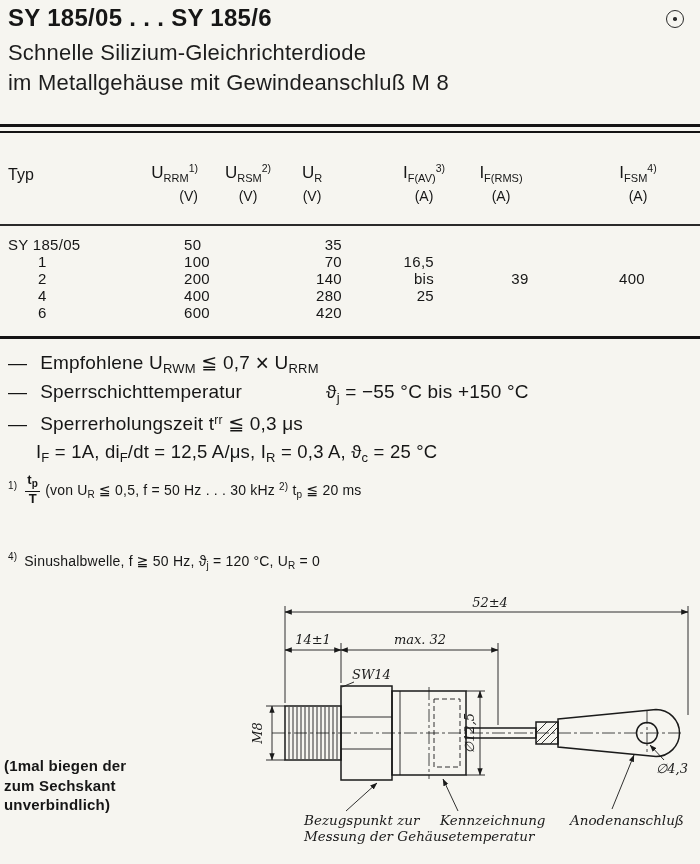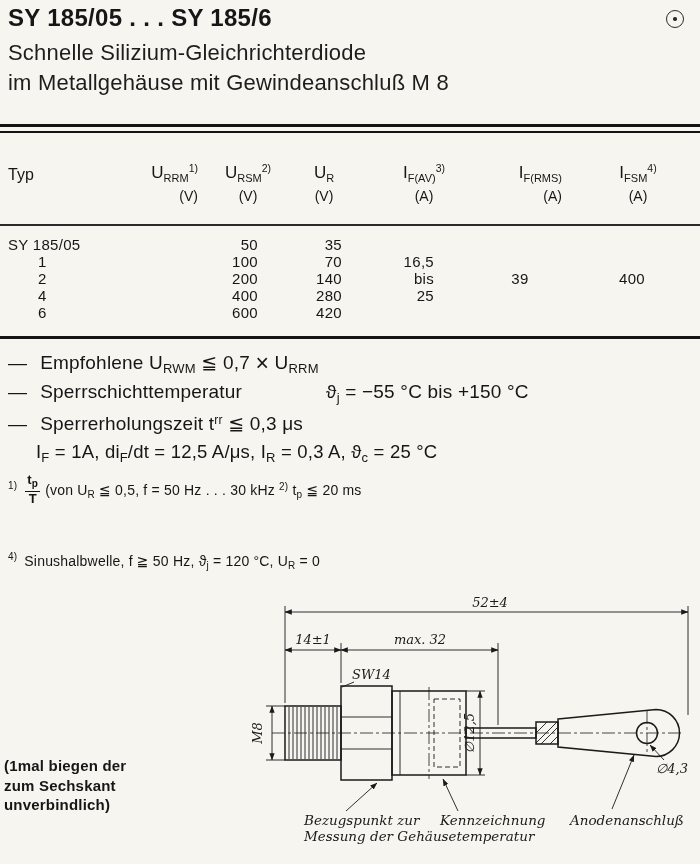--- a/index.html
+++ b/index.html
@@ -21,28 +21,28 @@
   .rule-a { top:124px; height:3px; }
   .rule-b { top:131px; height:2px; }
   .rule-c { top:224px; height:2px; background:#2a2a2a; }
   .rule-d { top:336px; height:2.5px; }
 
   .typ-header { left:8px; top:166px; font-size:16px; }
   .th { top:162px; width:100px; text-align:center; font-size:17px; }
   .th .unitline { font-size:14px; margin-top:4px; }
   .th .sb { font-size:11px; vertical-align:-4px; }
   .th .sp { font-size:10.5px; vertical-align:6px; }
-  .th-1 { left:98px;text-align:right; } .th-2 { left:198px; } .th-3 { left:274px; }
-  .th-4 { left:374px; } .th-5 { left:462px;text-align:right; } .th-6 { left:588px; }
+  .th-1 { left:98px;text-align:right; } .th-2 { left:198px; } .th-3 { left:262px; }
+  .th-4 { left:374px; } .th-5 { left:451px; } .th-6 { left:588px; }
 
   .row { left:0; width:700px; height:17px; font-size:15px; letter-spacing:.3px; }
   .row span { position:absolute; }
   .td-typ { left:8px; }
   .indent .td-typ { left:38px; }
-  .td-v1 { left:202px; width:56px; text-align:right; }
+  .td-v1 { left:184px; width:56px; text-align:left; }
   .td-v2 { left:286px; width:56px; text-align:right; }
   .td-ifav { left:374px; width:60px; text-align:right; }
   .td-ifrms { left:495px; width:50px; text-align:center; }
   .td-ifsm { left:606px; width:52px; text-align:center; }
 
   .spec { left:8px; font-size:19px; letter-spacing:.2px; }
   .spec .dash { margin-right:13px; }
   .sb2 { font-size:13px; vertical-align:-4px; }
   .sp2 { font-size:12px; vertical-align:6px; }
   .times { font-size:23px; vertical-align:-2px; }

